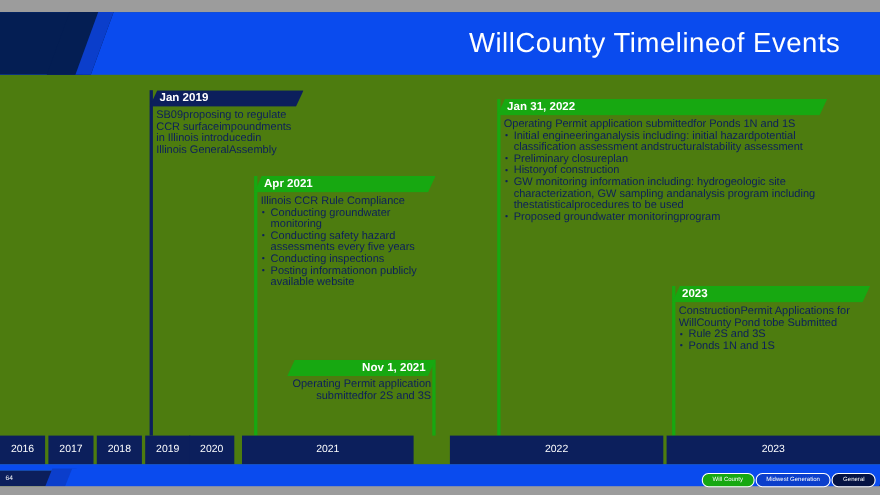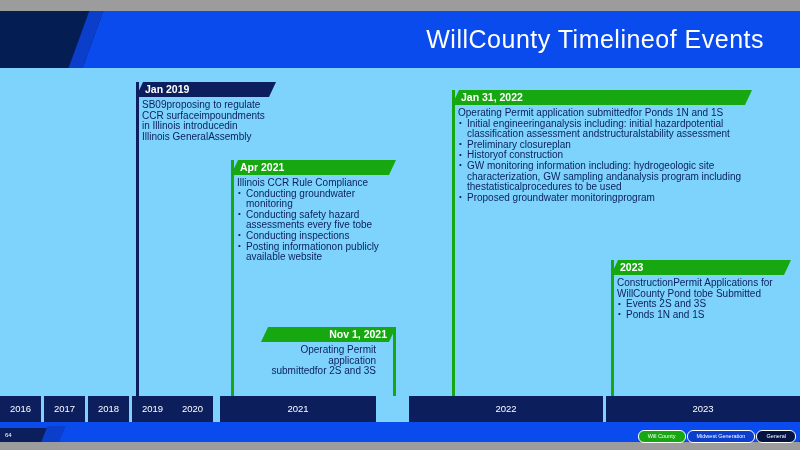--- a/index.html
+++ b/index.html
@@ -7,21 +7,21 @@
     background: #9c9c9c;
   }
   body {
     font-family: "Liberation Sans", sans-serif;
   }
   #slide {
     position: relative;
     width: 800px;
     height: 450px;
     overflow: hidden;
-    background: #7dd3fc;
+    background: #4d7c0f;
   }
   
   .top-strip {
     position: absolute; left: 0; top: 0;
     width: 800px; height: 11px;
     background: #9c9c9c;
   }
   
   .title-band {
     position: absolute; left: 0; top: 11px;
@@ -202,21 +202,21 @@
   </div>
 
   <div class="card" style="left:231px; top:160px; width:165px;">
     <div class="banner banner-green ribbon-left-notch">
       <span class="lbl" style="left:9px;text-align:right;">Apr   2021</span>
     </div>
     <div class="body" style="padding-left:6px;">
       <span class="lead">Illinois CCR Rule Compliance</span>
       <ul>
         <li>Conducting groundwater monitoring</li>
-        <li>Conducting safety hazard assessments every five tobe</li>
+        <li>Conducting safety hazard assessments every five years</li>
         <li>Conducting inspections</li>
         <li>Posting informationon publicly available website</li>
       </ul>
     </div>
   </div>
 
   <div class="card" style="left:452px; top:90px; width:300px;">
     <div class="banner banner-green ribbon-left-notch">
       <span class="lbl" style="left:9px;">Jan  31, 2022</span>
     </div>
@@ -233,31 +233,31 @@
   </div>
 
   <div class="card" style="left:611px; top:260px; width:180px;">
     <div class="banner banner-green ribbon-left-notch">
       <span class="lbl" style="left:9px;">2023</span>
     </div>
     <div class="body" style="padding-left:6px;">
       <span>ConstructionPermit Applications for</span><br>
       <span>WillCounty Pond tobe Submitted</span>
       <ul>
-        <li>Events 2S and 3S</li>
+        <li>Rule 2S and 3S</li>
         <li>Ponds 1N and 1S</li>
       </ul>
     </div>
   </div>
 
   <div class="card" style="left:261px; top:327px; width:135px; text-align:right;">
     <div class="banner banner-green" style="clip-path: polygon(7px 0, 100% 0, calc(100% - 7px) 100%, 0 100%);">
       <span class="lbl" style="right:9px;">Nov  1, 2021</span>
     </div>
-    <div class="body" style="padding-right:20px;">
+    <div class="body" style="padding-right:4px;">
       <span>Operating Permit application</span><br>
       <span>submittedfor 2S and 3S</span>
     </div>
   </div>
 
   <div class="axis">
     <div class="yr" style="left:0px;   width:41px;">2016</div>
     <div class="yr" style="left:44px;  width:41px;">2017</div>
     <div class="yr" style="left:88px;  width:41px;">2018</div>
     <div class="yr" style="left:132px; width:41px;">2019</div>

